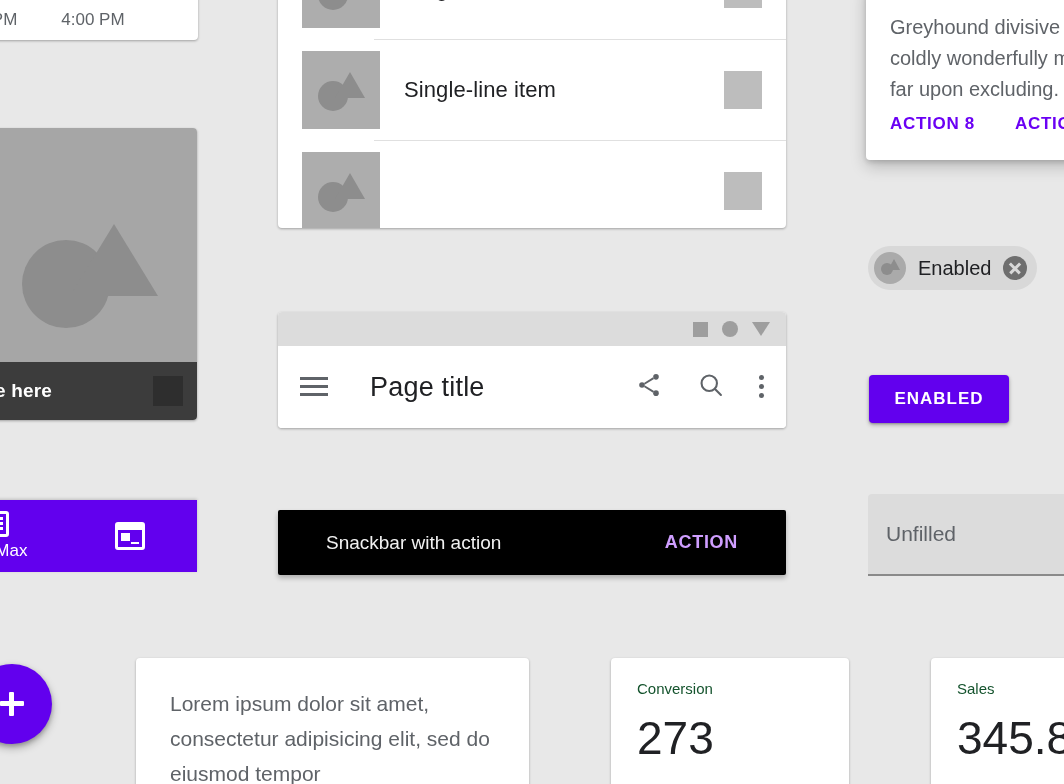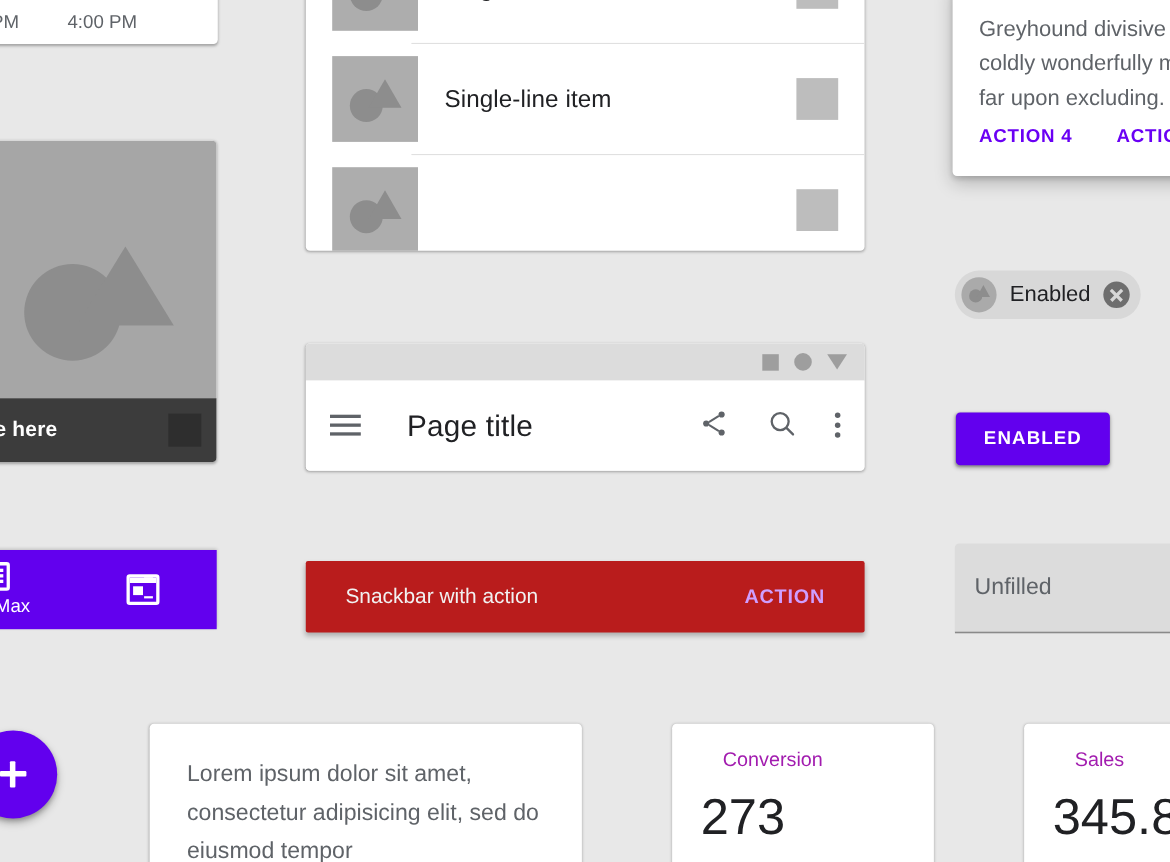--- a/index.html
+++ b/index.html
@@ -199,24 +199,24 @@
     position: absolute; left: 0; width: 5px; height: 5px; border-radius: 50%;
     background: #5f6368;
   }
   .ic-more i:nth-child(1){ top: 0; }
   .ic-more i:nth-child(2){ top: 9px; }
   .ic-more i:nth-child(3){ top: 18px; }
 
   
   #snackbar {
     position: absolute; left: 278px; top: 510px;
-    width: 508px; height: 65px; background: #b91c1c;
+    width: 508px; height: 65px; background: #000000;
     border-radius: 2px;
     box-shadow: 0 3px 5px rgba(0,0,0,0.25);
-    display: flex; align-items: center; padding: 0 36px;
+    display: flex; align-items: center; padding: 0 48px;
   }
   #snackbar .sb-text { color: #f1f1f1; font-size: 19px; }
   #snackbar .sb-action {
     margin-left: auto; color: #cf9eff; font-size: 18px;
     font-weight: bold; letter-spacing: .7px; cursor: pointer;
   }
 
   
   #dialog-card {
     left: 866px; top: -16px; width: 240px; height: 176px;
@@ -301,21 +301,21 @@
     left: 136px; top: 658px; width: 393px; height: 140px;
     padding: 28px 34px 0 34px;
     overflow: hidden;
   }
   #lorem-card .lorem-text {
     color: #5f6368; font-size: 21px; line-height: 35px;
   }
 
   
   .stat-card { padding: 22px 0 0 26px; overflow: hidden; }
-  .stat-card .stat-label { color: #a21caf; font-size: 18px; margin-left: 20px; }
+  .stat-card .stat-label { color: #14532d; font-size: 15px; }
   .stat-card .stat-value {
     color: #202124; font-size: 46px; line-height: 58px; margin-top: 12px;
     white-space: nowrap;
   }
   #stat-conversion { left: 611px; top: 658px; width: 238px; height: 140px; }
   #stat-sales      { left: 931px; top: 658px; width: 200px; height: 140px; }
 </style>
 </head>
 <body>
 
@@ -426,21 +426,21 @@
   </div>
 
   <div id="snackbar">
     <span class="sb-text">Snackbar with action</span>
     <span class="sb-action">ACTION</span>
   </div>
 
   <div class="card" id="dialog-card">
     <div class="dlg-body">Greyhound divisive hello coldly wonderfully marginally far upon excluding.</div>
     <div class="dlg-actions">
-      <span class="dlg-btn">ACTION 4</span>
+      <span class="dlg-btn">ACTION 8</span>
       <span class="dlg-btn">ACTION 2</span>
     </div>
   </div>
 
   <div id="chip">
     <span class="chip-avatar">
       <span class="a-circle"></span>
         <span class="a-tri"></span>
     </span>
     <span class="chip-label">Enabled</span>

